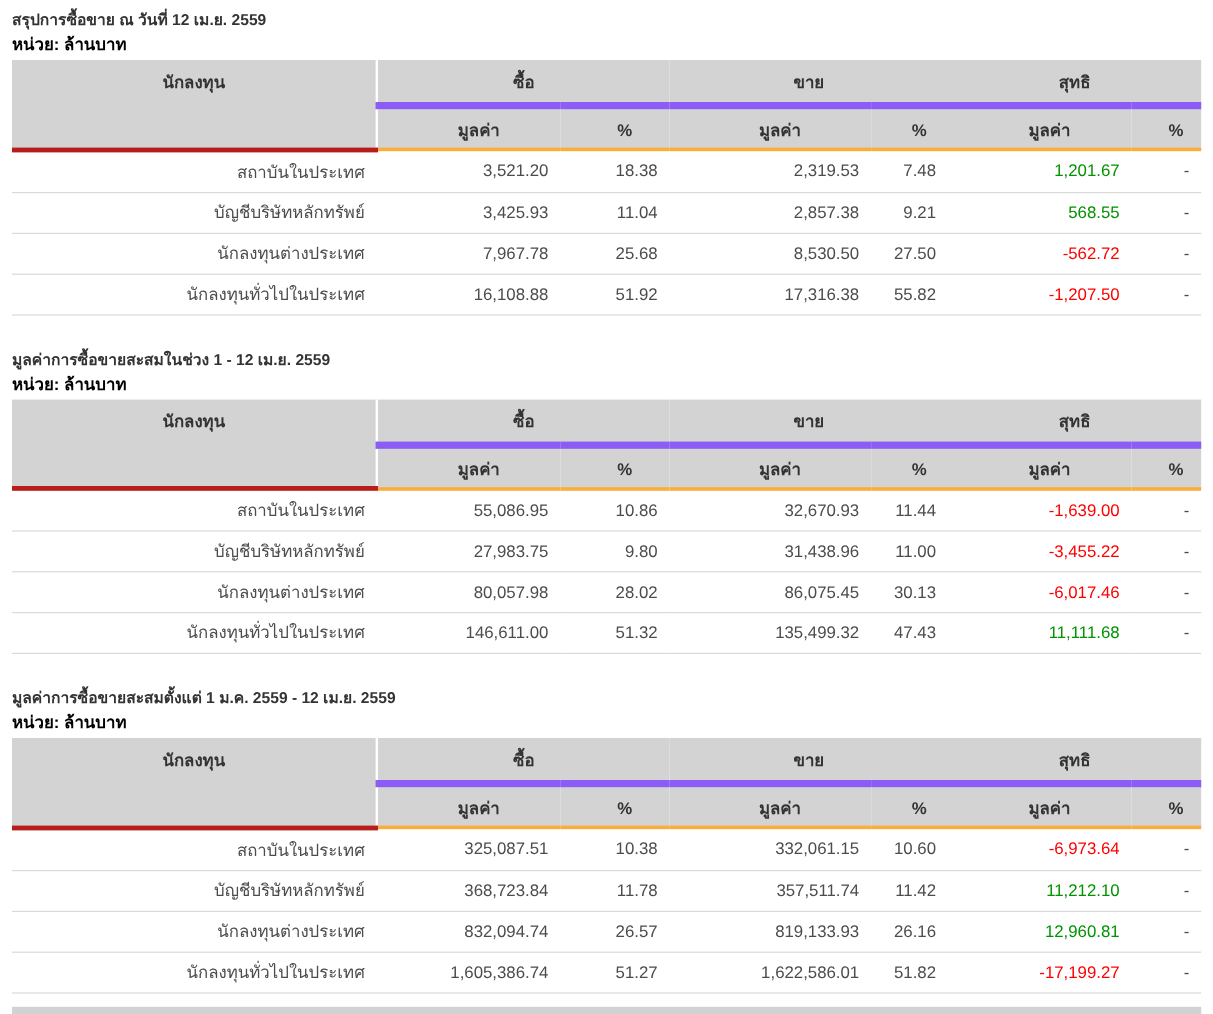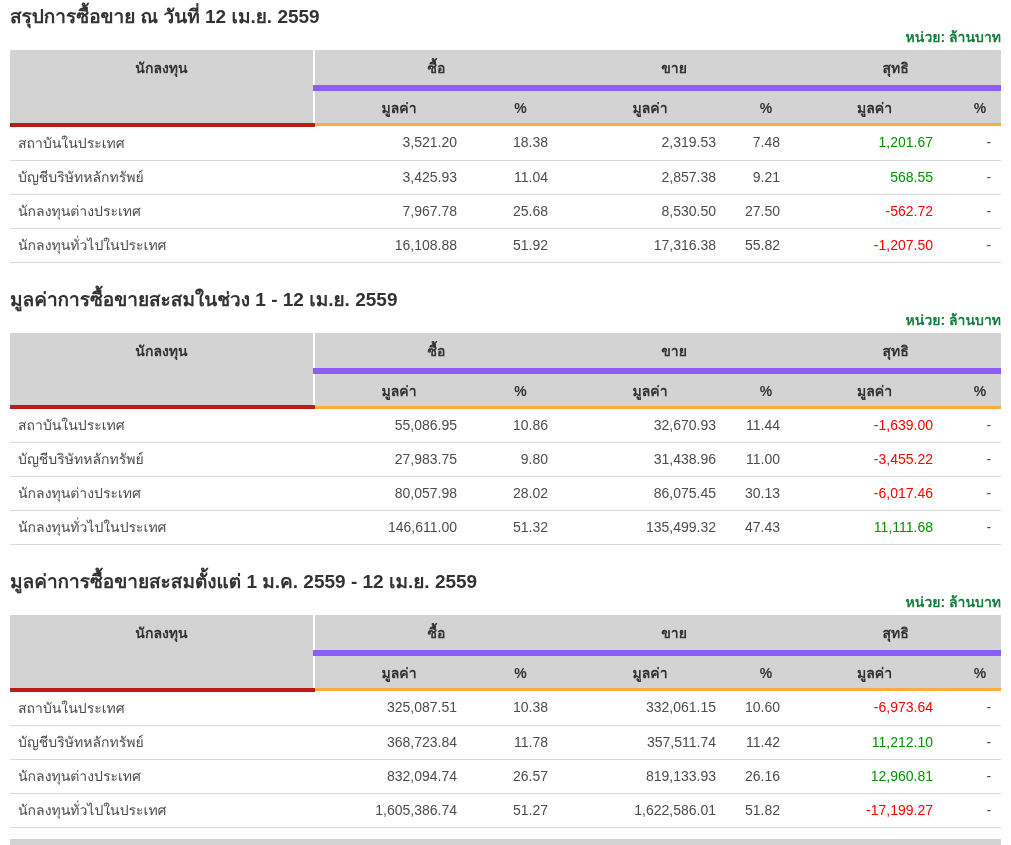--- a/index.html
+++ b/index.html
@@ -3,44 +3,44 @@
 <meta charset="utf-8">
 <style>
   html,body{margin:0;padding:0;}
   body{
     width:1011px;height:845px;overflow:hidden;background:#ffffff;
     font-family:"Liberation Sans","DejaVu Sans",sans-serif;
     font-size:14px;color:#4c4c4c;
   }
   .page{padding:0 10px;}
   .section-title{
-    font-size:19px;font-weight:bold;color:#333333;margin:0;padding:8px 0 0 0;line-height:18px;
+    font-size:13px;font-weight:bold;color:#333333;margin:0;padding:8px 0 0 0;line-height:18px;
   }
   .section:not(:first-child) .section-title{padding-top:28px;}
   .unit-label{
-    font-weight:bold;color:#15803d;text-align:right;margin:2px 0 4px 0;line-height:18px;
+    font-weight:bold;color:#000000;margin:2px 0 4px 0;line-height:18px;
   }
   table.investor-table{
     border-collapse:collapse;table-layout:fixed;width:991px;
   }
   thead th{
     background:var(--header-bg,#d3d3d3);color:#333333;font-weight:bold;
     font-size:14px;line-height:17px;
   }
   th.grp{padding:10px 0 8px 0;border-bottom:6px solid #8b5cf6;text-align:center;}
   th.sub{padding:9px 0 6px 16px;border-bottom:3px solid var(--accent,#f9ae3b);text-align:center;}
   th.inv-th{
     vertical-align:top;padding:10px 0 0 0;text-align:center;
     border-right:2px solid #ffffff;border-bottom:4px solid #b91c1c;
   }
   tbody td{
     border-bottom:1px solid #d9d9d9;line-height:17px;padding:8px 10px;
     background:#ffffff;
   }
-  td.inv{text-align:left;padding-left:8px;}
+  td.inv{text-align:right;padding-left:8px;}
   td.num{text-align:right;}
   td.pos{color:var(--pos,#009300);}
   td.neg{color:var(--neg,#ff0000);}
   .next-table-stub{height:7px;background:#d2d2d2;margin-top:11px;}
 </style>
 </head>
 <body>
 
 <div class="page">
   <div id="sections-host">

